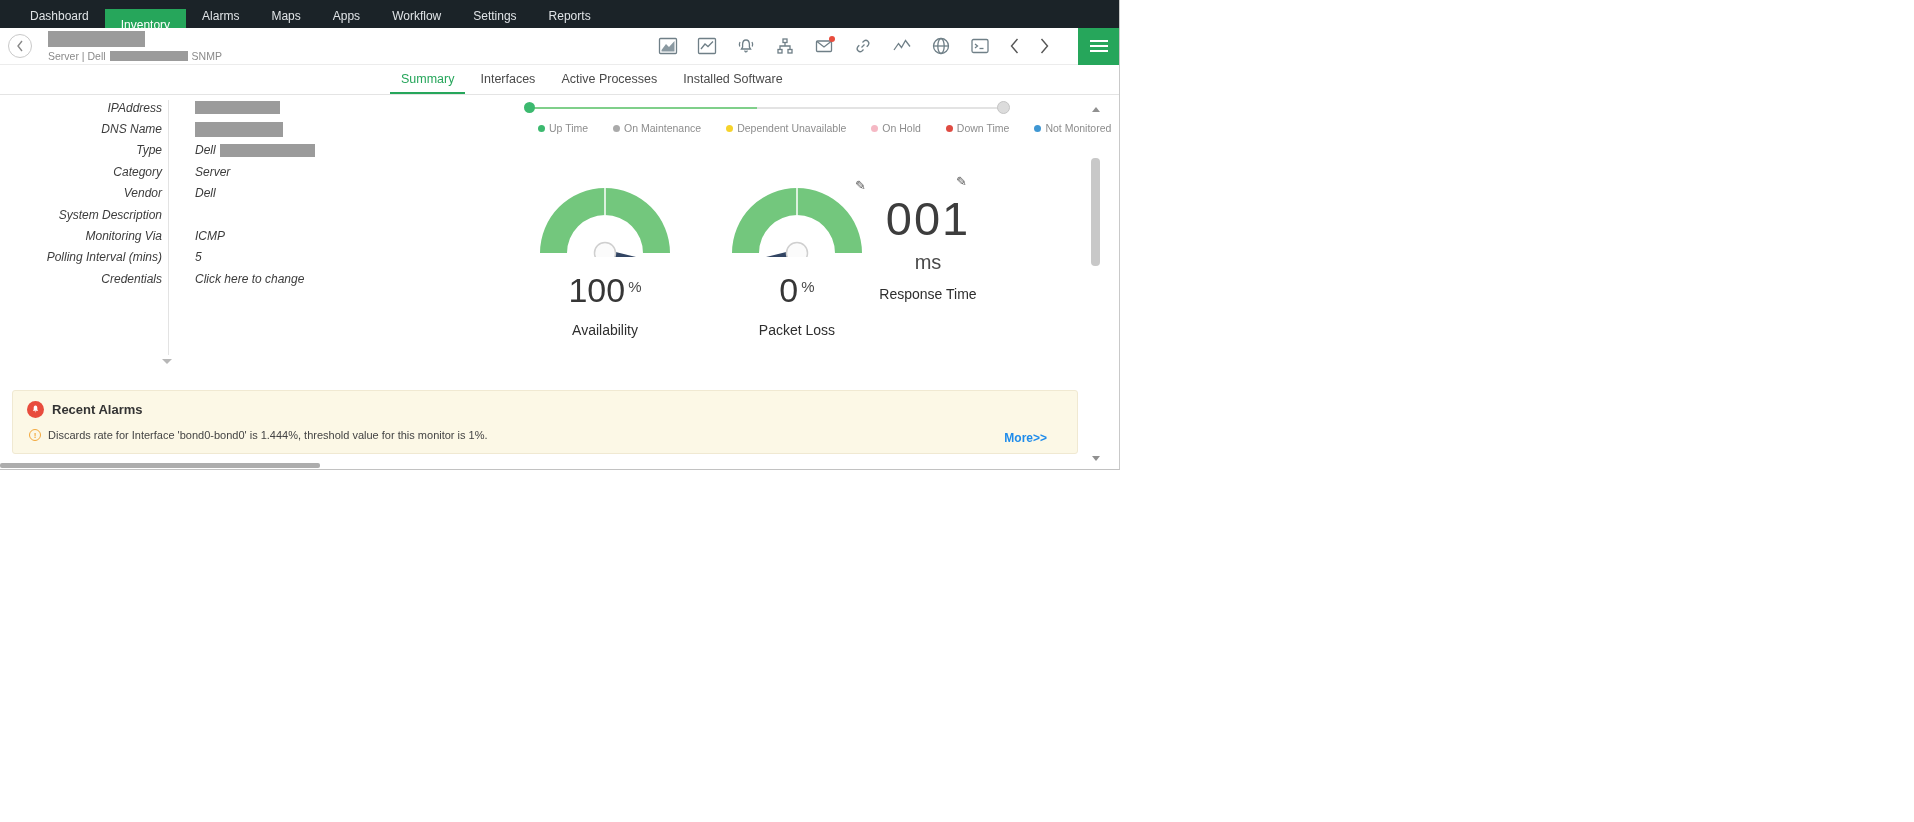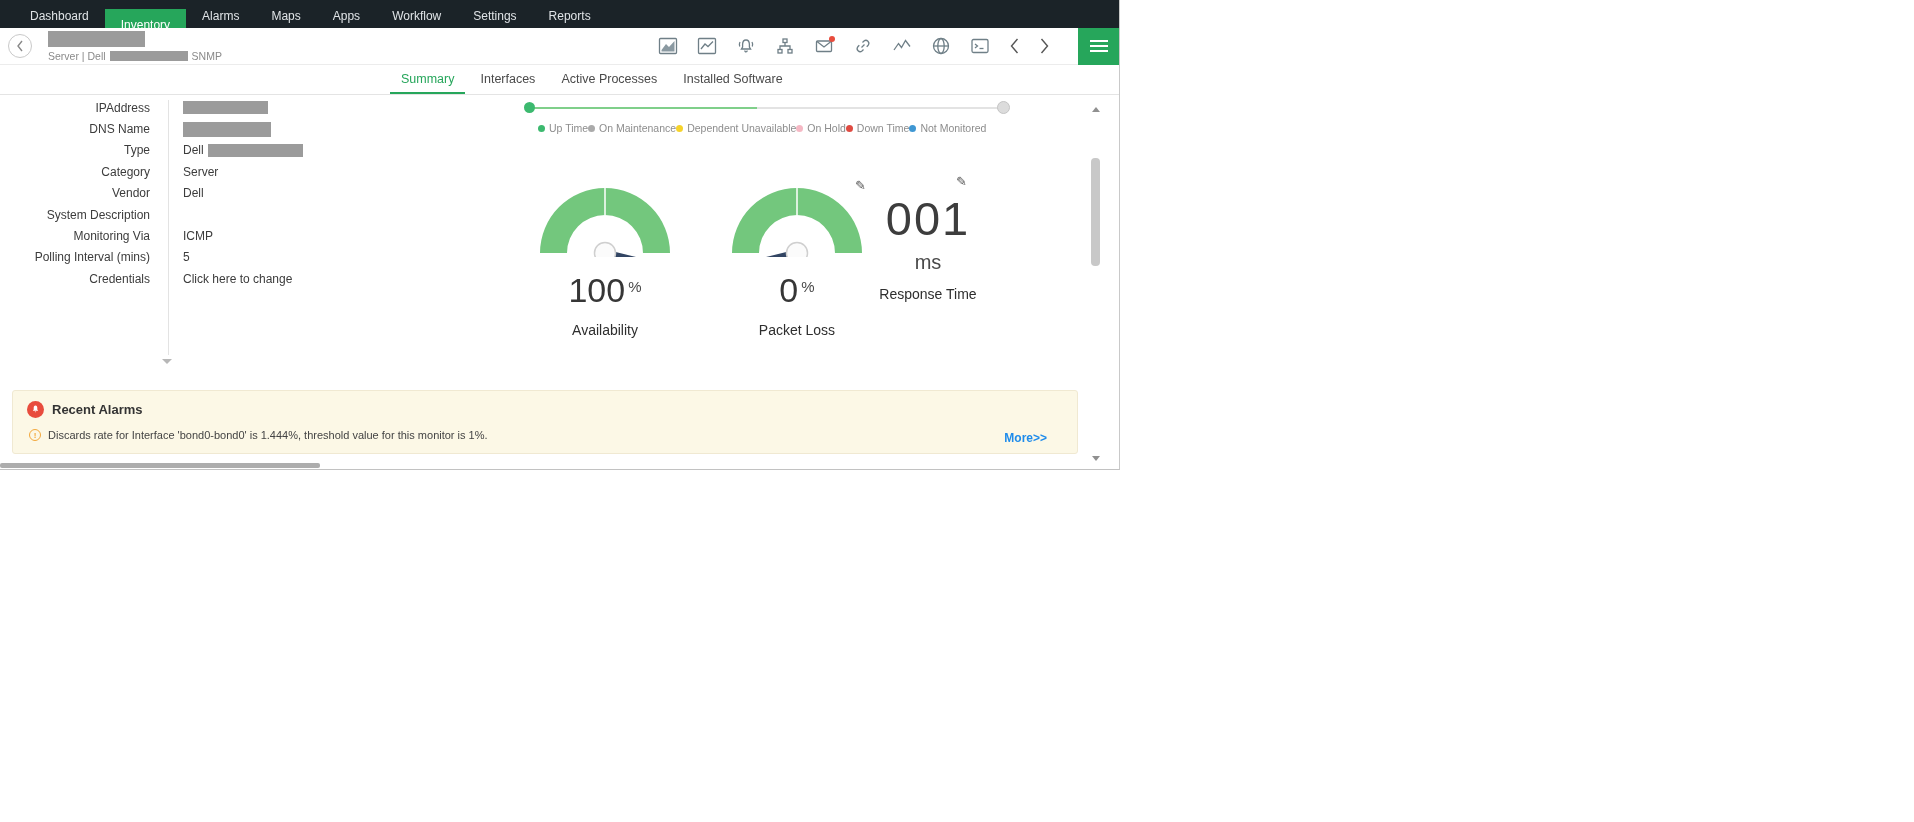--- a/index.html
+++ b/index.html
@@ -33,38 +33,38 @@
   .chev-btn svg { stroke:#555; fill:none; stroke-width:1.4; }
   .hamburger { width:41px; height:37px; background:#26a65b; border:none; margin-left:10px; display:flex; flex-direction:column; align-items:center; justify-content:center; gap:3px; cursor:pointer; }
   .hamburger span { width:18px; height:2px; background:#fff; display:block; }
   
   .tabbar { display:flex; height:30px; border-bottom:1px solid #e4e4e4; padding-left:390px; align-items:stretch; }
   .tab { display:flex; align-items:center; padding:0 11px; font-size:12.5px; color:#4a4a4a; cursor:pointer; border-bottom:2px solid transparent; margin-right:4px; }
   .tab.active { color:#26a65b; border-bottom-color:#26a65b; }
   
   .content { position:relative; height:374px; overflow:hidden; }
   
-  .details { position:absolute; left:0; top:2px; }
+  .details { position:absolute; left:12px; top:2px;font-style:italic; }
   .d-row { display:flex; align-items:center; height:21.4px; }
   .d-label { width:150px; text-align:right; font-size:12px; color:#3c3c3c; }
   .d-value { margin-left:33px; font-size:12px; color:#3c3c3c; display:flex; align-items:center; gap:4px; }
   .val-redact-ip { width:85px; height:13px; }
   .val-redact-dns { width:88px; height:15px; }
   .val-redact-type { width:95px; height:13px; }
   .help-circle { width:13px; height:13px; border-radius:50%; background:#9e9e9e; color:#fff; font-size:9px; font-weight:bold; display:inline-flex; align-items:center; justify-content:center; cursor:pointer; }
   .cred-link { cursor:pointer; }
   .details-divider { position:absolute; left:168px; top:5px; width:1px; height:255px; background:#e3e3e3; }
   .details-arrow { position:absolute; left:162px; top:264px; width:0; height:0; border-left:5px solid transparent; border-right:5px solid transparent; border-top:5px solid #b7b7b7; }
   
   .tslider-track { position:absolute; left:530px; top:12px; width:475px; height:2px; background:#e3e3e3; }
   .tslider-green { position:absolute; left:530px; top:12px; width:227px; height:2px; background:#7fcf8a; }
   .tslider-handle-l { position:absolute; left:524px; top:7px; width:11px; height:11px; border-radius:50%; background:#3cb96f; cursor:ew-resize; }
   .tslider-handle-r { position:absolute; left:997px; top:6px; width:13px; height:13px; border-radius:50%; background:#dcdcdc; border:1px solid #c4c4c4; cursor:ew-resize; }
   
-  .legend { position:absolute; left:538px; top:27px; display:flex; gap:0; align-items:center; }
+  .legend { position:absolute; left:538px; top:27px; display:flex; gap:25px; align-items:center; }
   .lg-item { display:flex; align-items:center; gap:4px; }
   .lg-dot { width:7px; height:7px; border-radius:50%; }
   .lg-label { font-size:10.5px; color:#8d8d8d; white-space:nowrap; }
   
   .gauge { position:absolute; top:88px; width:140px; text-align:center; }
   .g-value { margin-top:10px; font-size:34px; color:#363636; }
   .g-unit { font-size:15px; color:#4a4a4a; position:relative; top:-10px; margin-left:3px; }
   .g-label { margin-top:12px; font-size:14px; color:#2e2e2e; }
   .rt-value { margin-top:10px; font-size:47px; font-weight:300; color:#3d3d3d; letter-spacing:2px; line-height:1.1; }
   .rt-unit { font-size:20px; color:#4a4a4a; margin-top:6px; }

